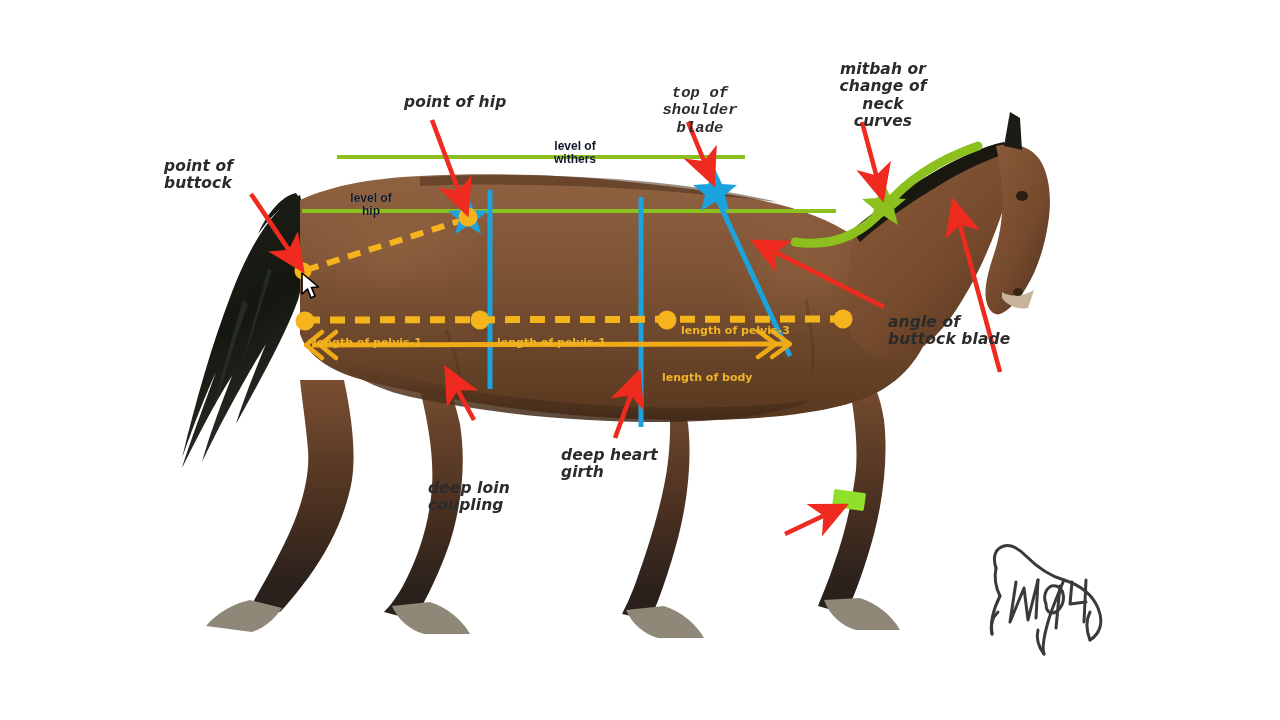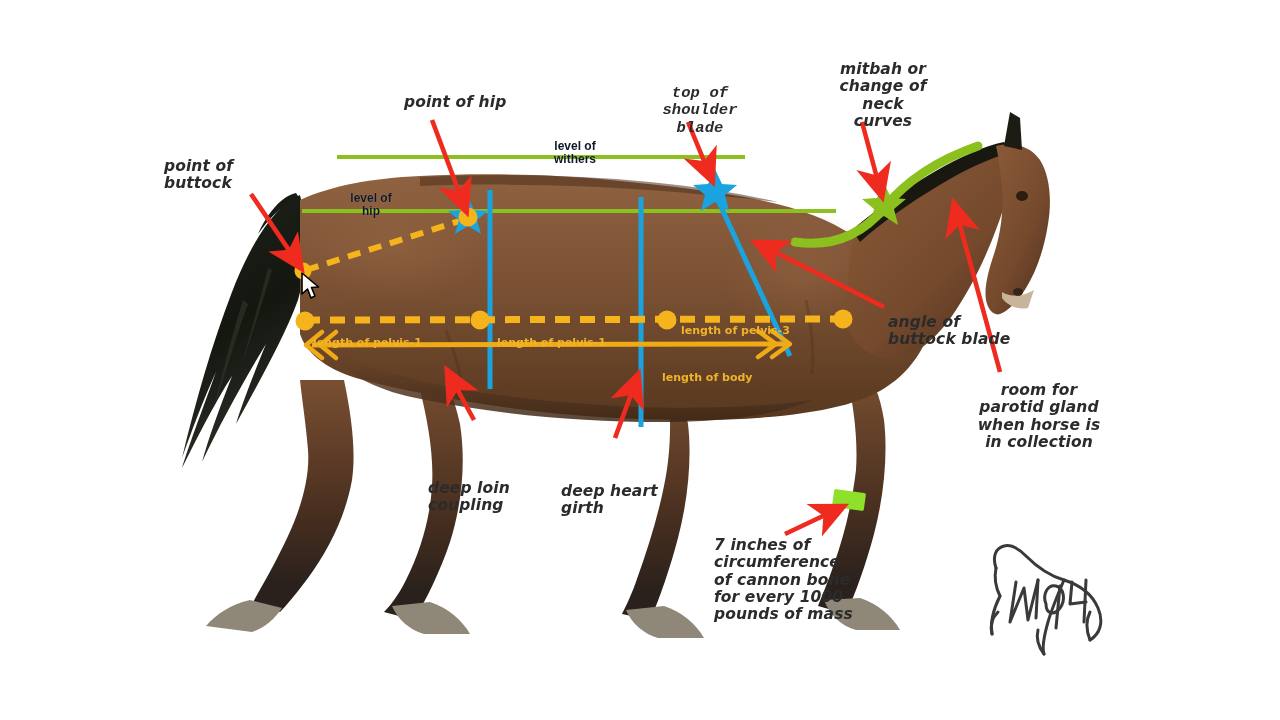--- a/index.html
+++ b/index.html
@@ -226,33 +226,24 @@
   <div class="lbl l" style="left:164px;top:158px;">point of
 buttock</div>
   <div class="lbl l" style="left:404px;top:94px;">point of hip</div>
   <div class="lbl c" style="left:637px;top:85px;width:130px;margin-left:-2px;font-family:Liberation Mono, monospace;">top of
 shoulder blade</div>
   <div class="lbl c" style="left:831px;top:61px;width:104px;">mitbah or
 change of
 neck curves</div>
   <div class="lbl l" style="left:888px;top:314px;">angle of
 buttock blade</div>
-  <div class="lbl c" style="left:974px;top:382px;width:130px;">room for
-parotid gland
-when horse is
-in collection</div>
   <div class="lbl l" style="left:428px;top:432px;margin-top:48px;">deep loin
 coupling</div>
-  <div class="lbl l" style="left:561px;top:447px;margin-top:36px;">deep heart
+  <div class="lbl l" style="left:561px;top:447px;">deep heart
 girth</div>
-  <div class="lbl l" style="left:714px;top:537px;">7 inches of
-circumference
-of cannon bone
-for every 1000
-pounds of mass</div>
 
   <div class="glbl" style="left:526px;top:140px;width:98px;">level of
 withers</div>
   <div class="glbl" style="left:330px;top:192px;width:82px;">level of
 hip</div>
 
   <div class="ylbl" style="left:313px;top:297px;">length of pelvis-1</div>
   <div class="ylbl" style="left:497px;top:297px;">length of pelvis-1</div>
   <div class="ylbl" style="left:681px;top:285px;">length of pelvis-3</div>
   <div class="ylbl" style="left:662px;top:332px;">length of body</div>

